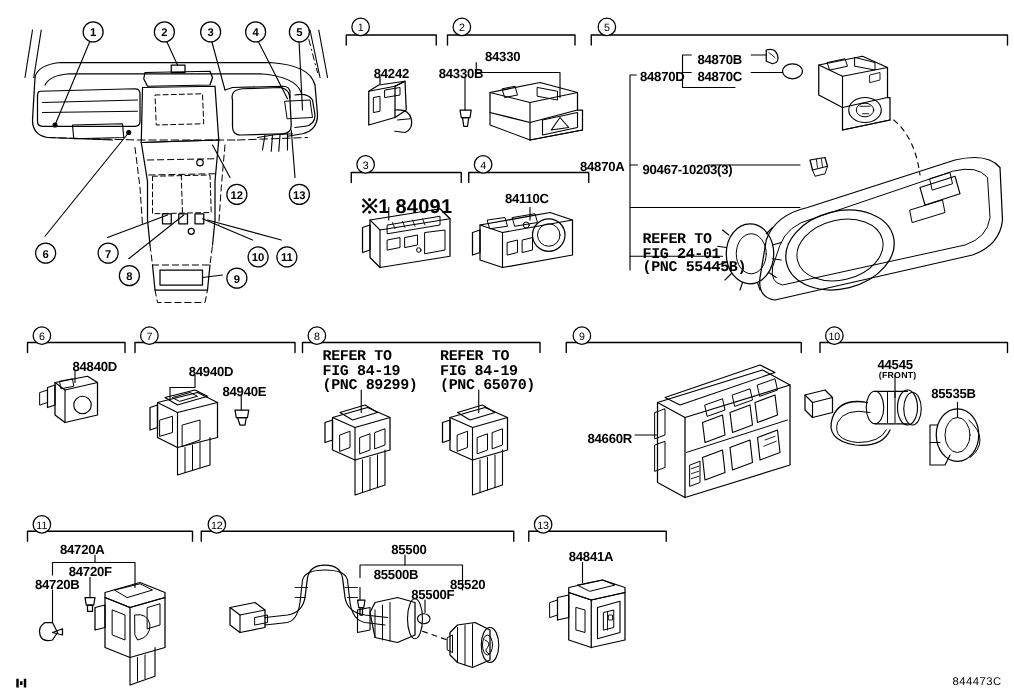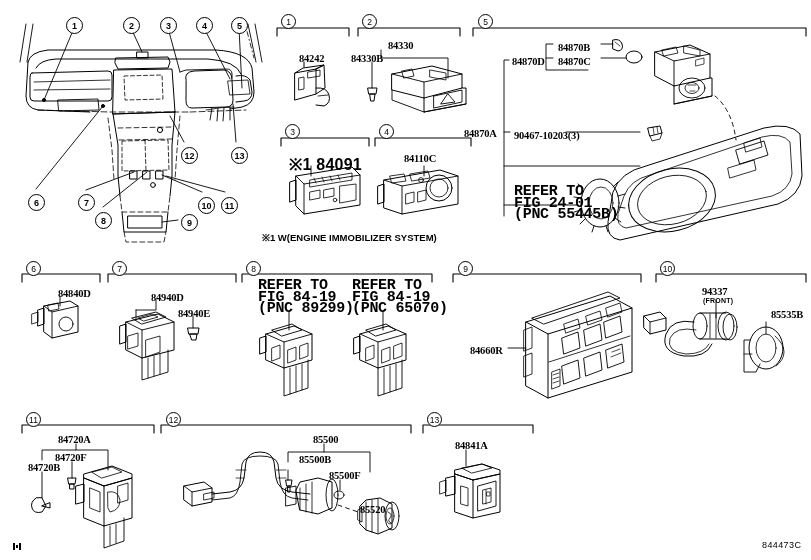--- a/index.html
+++ b/index.html
@@ -19,30 +19,30 @@
   .lbl {
     position: absolute;
     font-family: "Liberation Sans", sans-serif;
     font-weight: bold;
     font-size: 16px;
     color: #000;
     white-space: nowrap;
     letter-spacing: 0.2px;
   }
   .lbl.mono {
-    font-family: Liberation Serif, serif;
+    font-family: Liberation Sans, sans-serif;
     font-size: 10.5px;
     font-weight: bold;
     letter-spacing: -0.2px;
   }
   .lbl.tiny  { font-size: 7px; }
   .lbl.note  { font-size: 9.5px; font-weight: bold; letter-spacing: 0px; }
   .lbl.refer {
     font-family: "Liberation Mono", monospace;
-    font-size: 15px; font-weight: bold; line-height: 11.5px;
+    font-size: 12px; font-weight: bold; line-height: 11.5px;
     letter-spacing: -0.3px;
   }
   .lbl.footer {
     font-size: 9px; font-weight: normal; letter-spacing: 0.4px;
   }
   .cnum {
     position: absolute;
     width: 17px; height: 17px;
     border: 1.3px solid #000; border-radius: 50%;
     background: #fff;
@@ -541,34 +541,33 @@
         <div>(PNC 89299)</div>
       </div>
       <div class="lbl refer" style="left: 352px; top: 280px;">
         <div>REFER TO</div>
         <div>FIG 84-19</div>
         <div>(PNC 65070)</div>
       </div>
       <div class="snum" style="left: 458px; top: 261px;">9</div>
       <div class="lbl mono" style="left: 470px; top: 345px;">84660R</div>
       <div class="snum" style="left: 660px; top: 261px;">10</div>
-      <div class="lbl mono" style="left: 702px; top: 286px;">94337</div>
+      <div class="lbl mono" style="left: 702px; top: 286px;">44545</div>
       <div class="lbl tiny" style="left: 703px; top: 297px;">(FRONT)</div>
-      <div class="lbl mono" style="left: 771px; top: 309px;">85535B</div>
+      <div class="lbl mono" style="left: 745px; top: 309px;">85535B</div>
       <div class="snum" style="left: 26px; top: 412px;">11</div>
-      <div class="lbl mono" style="left: 58px; top: 434px;">84720A</div>
+      <div class="lbl mono" style="left: 48px; top: 434px;">84720A</div>
       <div class="lbl mono" style="left: 55px; top: 452px;">84720F</div>
       <div class="lbl mono" style="left: 28px; top: 462px;">84720B</div>
       <div class="snum" style="left: 166px; top: 412px;">12</div>
       <div class="lbl mono" style="left: 313px; top: 434px;">85500</div>
       <div class="lbl mono" style="left: 299px; top: 454px;">85500B</div>
       <div class="lbl mono" style="left: 329px; top: 470px;">85500F</div>
-      <div class="lbl mono" style="left: 360px; top: 462px; margin-top: 42px;">85520</div>
+      <div class="lbl mono" style="left: 360px; top: 462px;">85520</div>
       <div class="snum" style="left: 427px; top: 412px;">13</div>
       <div class="lbl mono" style="left: 455px; top: 440px;">84841A</div>
     </div>
 
-  <div class="lbl note" style="left:262px; top:231px;">※1  W(ENGINE IMMOBILIZER SYSTEM)</div>
 
   <div class="lbl footer" style="left:762px; top:540px;">844473C</div>
 
   <div class="cornermark"></div>
 </div>
 
 </body></html>

